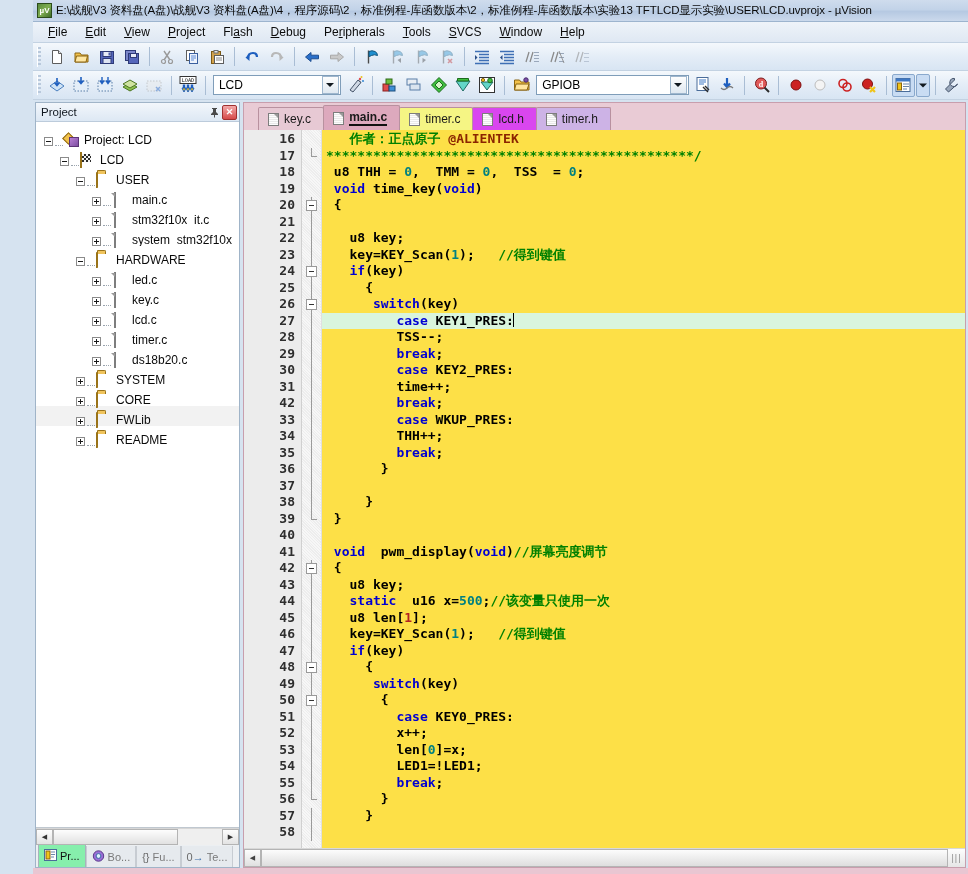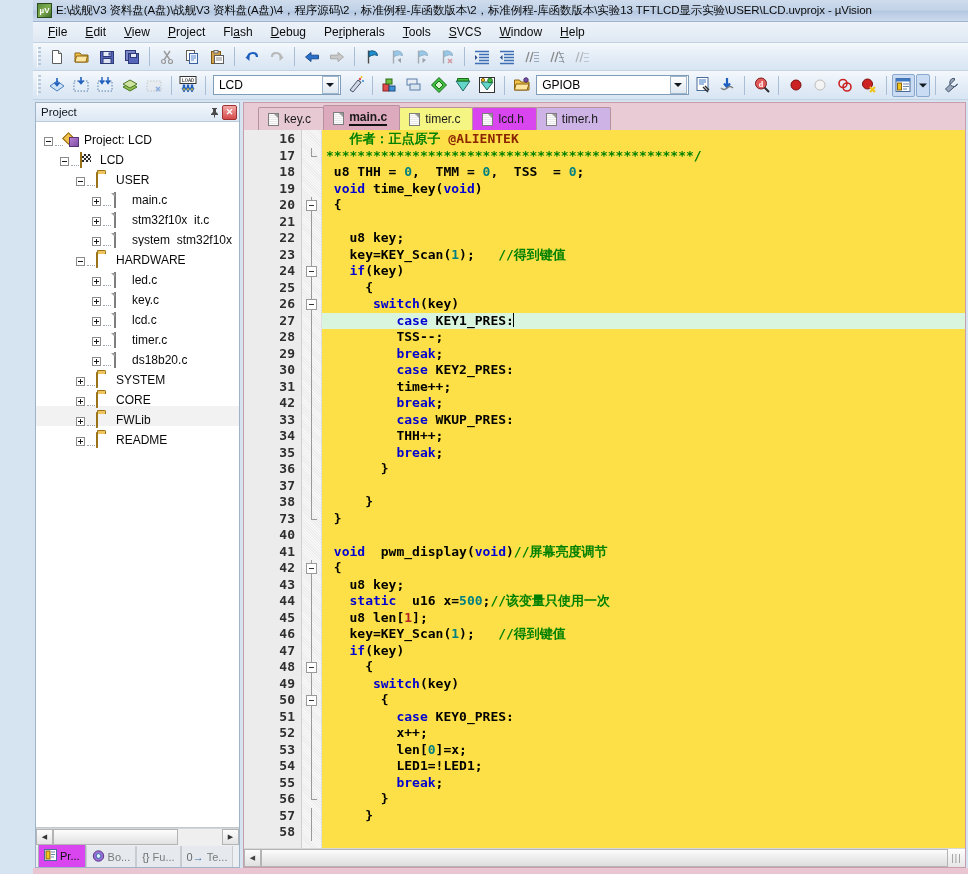--- a/index.html
+++ b/index.html
@@ -281,21 +281,21 @@
     display: flex; align-items: center;
     gap: 3px;
     padding: 0 5px;
     font-size: 11px; color: #7a7a7a;
     border-left: 1px solid #c7ccd2;
     border-right: 1px solid #c7ccd2;
     background: #e6eaee;
     cursor: default;
   }
   .btab.active {
-    background: #d946ef;
+    background: #86efac;
     color: #101010;
     border-top: 1px solid #a8b2bc;
     border-left: 1px solid #a8b2bc;
     border-right: 1px solid #a8b2bc;
     height: 23px;
   }
 
   
   .editor {
     flex: 1 1 auto;
@@ -1000,21 +1000,21 @@
             <div class="ln">29</div>
             <div class="ln">30</div>
             <div class="ln">31</div>
             <div class="ln">42</div>
             <div class="ln">33</div>
             <div class="ln">34</div>
             <div class="ln">35</div>
             <div class="ln">36</div>
             <div class="ln">37</div>
             <div class="ln">38</div>
-            <div class="ln">73</div>
+            <div class="ln">39</div>
             <div class="ln">40</div>
             <div class="ln">41</div>
             <div class="ln">42</div>
             <div class="ln">43</div>
             <div class="ln">44</div>
             <div class="ln">45</div>
             <div class="ln">46</div>
             <div class="ln">47</div>
             <div class="ln">48</div>
             <div class="ln">49</div>

